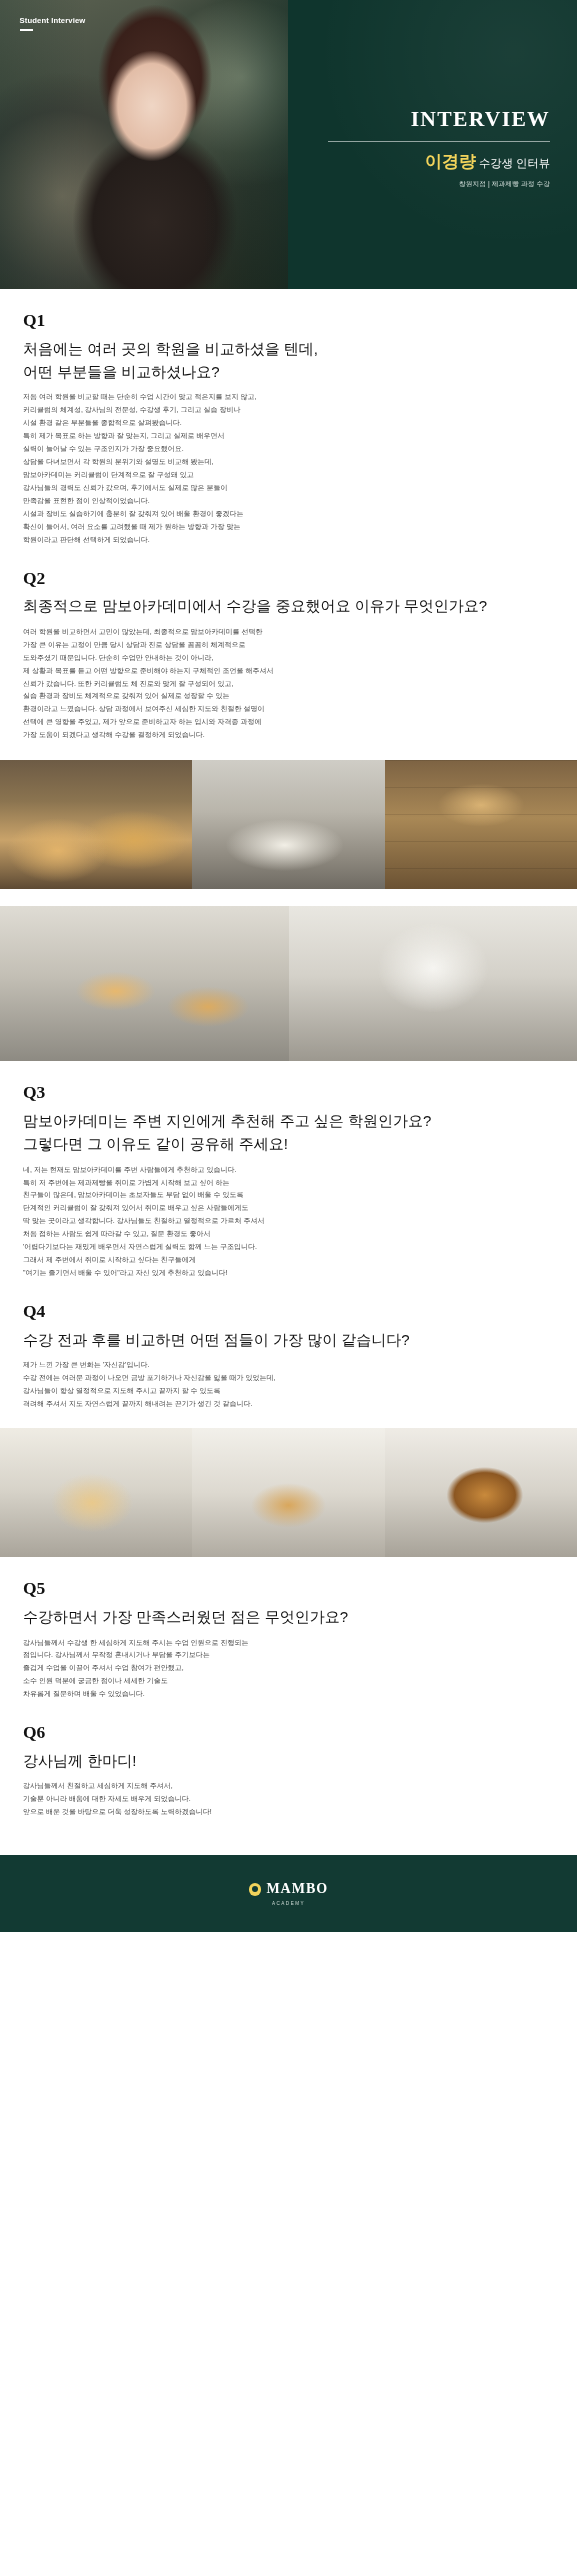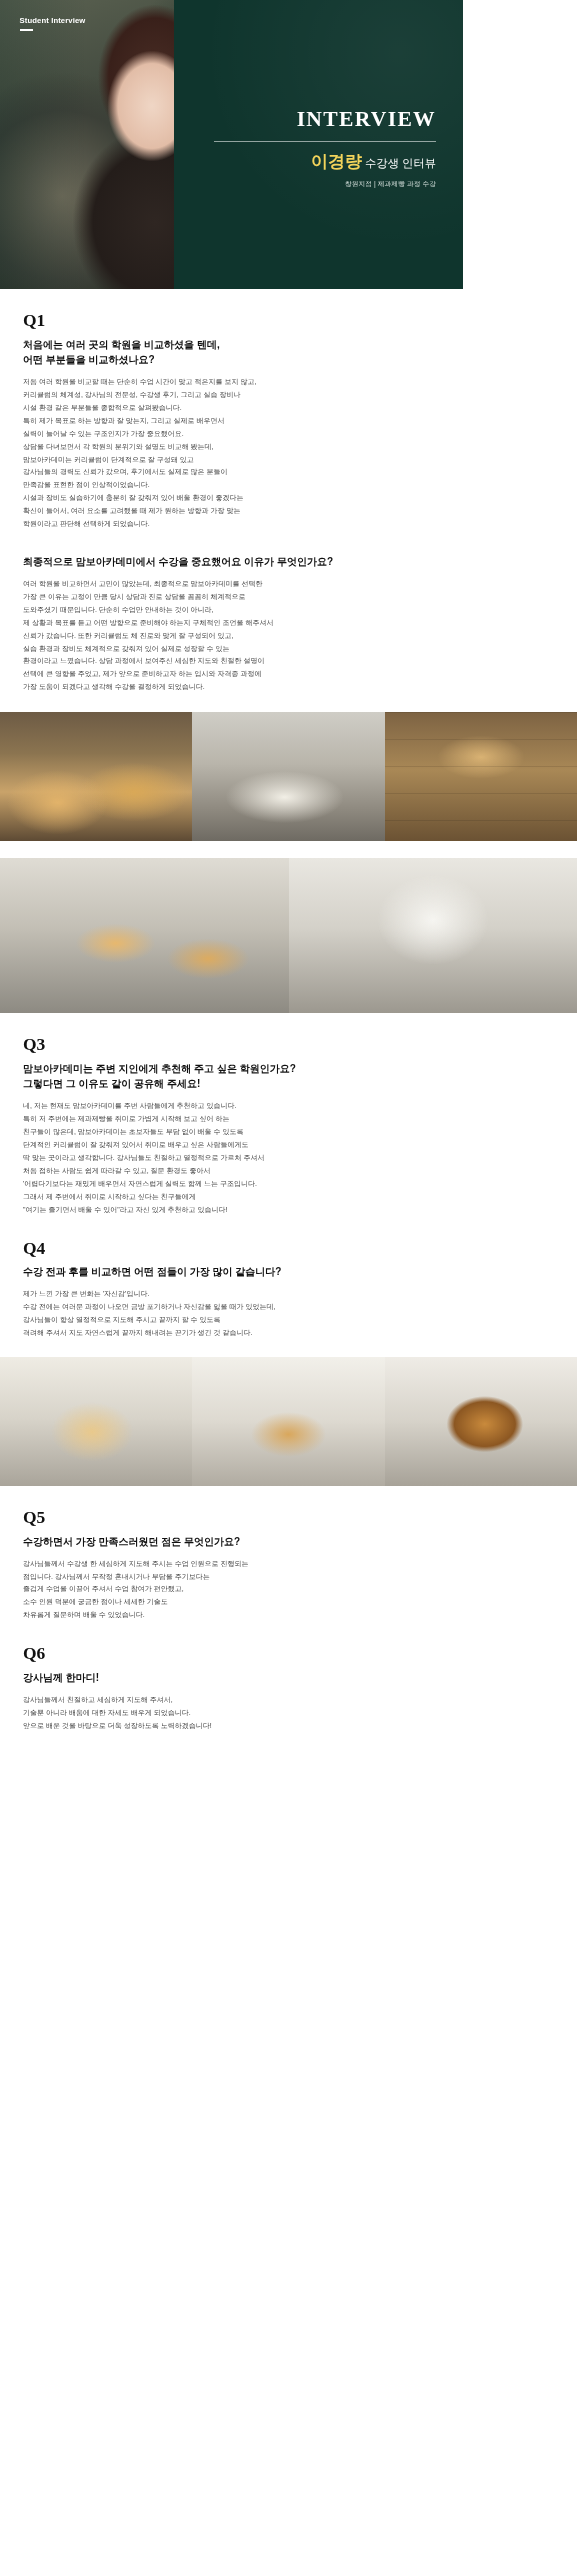--- a/index.html
+++ b/index.html
@@ -13,21 +13,21 @@
   }
   .page {
     width: 577px;
     position: relative;
     overflow: hidden;
   }
 
   
   .hero {
     position: relative;
-    width: 463px;
+    width: 577px;
     height: 289px;
     background: #123a33;
     overflow: hidden;
   }
   .hero-bg-left {
     position: absolute;
     left: 0; top: 0;
     width: 289px; height: 289px;
     background:
       radial-gradient(circle at 60% 28%, rgba(255,255,255,0.10), rgba(0,0,0,0) 55%),
@@ -128,22 +128,22 @@
   .q-block { margin-top: 23px; }
   .q-label {
     font-family: "Liberation Serif", "DejaVu Serif", serif;
     font-size: 17.5px;
     font-weight: bold;
     color: #111111;
     line-height: 1;
     margin-bottom: 7.2px;
   }
   .q-title {
-    font-size: 10px;
-    font-weight: bold;
+    font-size: 15px;
+    font-weight: normal;
     color: #111111;
     line-height: 1.55;
     margin-bottom: 8.2px;
     white-space: pre-line;
   }
   .q-body {
     font-size: 7px;
     line-height: 1.85;
     color: #3b3b3b;
     white-space: pre-line;
@@ -300,20 +300,21 @@
 상담을 다녀보면서 각 학원의 분위기와 설명도 비교해 봤는데,
 맘보아카데미는 커리큘럼이 단계적으로 잘 구성돼 있고
 강사님들의 경력도 신뢰가 갔으며, 후기에서도 실제로 많은 분들이
 만족감을 표현한 점이 인상적이었습니다.
 시설과 장비도 실습하기에 충분히 잘 갖춰져 있어 배울 환경이 좋겠다는
 확신이 들어서, 여러 요소를 고려했을 때 제가 원하는 방향과 가장 맞는
 학원이라고 판단해 선택하게 되었습니다.</div>
     </div>
 
     <div class="q-block">
+      <div class="q-label">Q2</div>
       <div class="q-title">최종적으로 맘보아카데미에서 수강을 중요했어요 이유가 무엇인가요?</div>
       <div class="q-body">여러 학원을 비교하면서 고민이 많았는데, 최종적으로 맘보아카데미를 선택한
 가장 큰 이유는 고정이 만큼 당시 상담과 진로 상담을 꼼꼼히 체계적으로
 도와주셨기 때문입니다. 단순히 수업만 안내하는 것이 아니라,
 제 상황과 목표를 듣고 어떤 방향으로 준비해야 하는지 구체적인 조언을 해주셔서
 신뢰가 갔습니다. 또한 커리큘럼도 체 진로와 맞게 잘 구성되어 있고,
 실습 환경과 장비도 체계적으로 갖춰져 있어 실제로 성장할 수 있는
 환경이라고 느꼈습니다. 상담 과정에서 보여주신 세심한 지도와 친절한 설명이
 선택에 큰 영향을 주었고, 제가 앞으로 준비하고자 하는 입시와 자격증 과정에
 가장 도움이 되겠다고 생각해 수강을 결정하게 되었습니다.</div>
@@ -389,15 +390,22 @@
     <div class="q-block">
       <div class="q-label">Q6</div>
       <div class="q-title">강사님께 한마디!</div>
       <div class="q-body">강사님들께서 친절하고 세심하게 지도해 주셔서,
 기술뿐 아니라 배움에 대한 자세도 배우게 되었습니다.
 앞으로 배운 것을 바탕으로 더욱 성장하도록 노력하겠습니다!</div>
     </div>
 
   </div>
 
+  <div class="footer">
+    <div class="logo-row">
+      <span class="logo-mark"></span>
+      <span class="logo-text">MAMBO</span>
+    </div>
+    <div class="logo-sub">ACADEMY</div>
+  </div>
 
 </div>
 
 
 </body></html>

